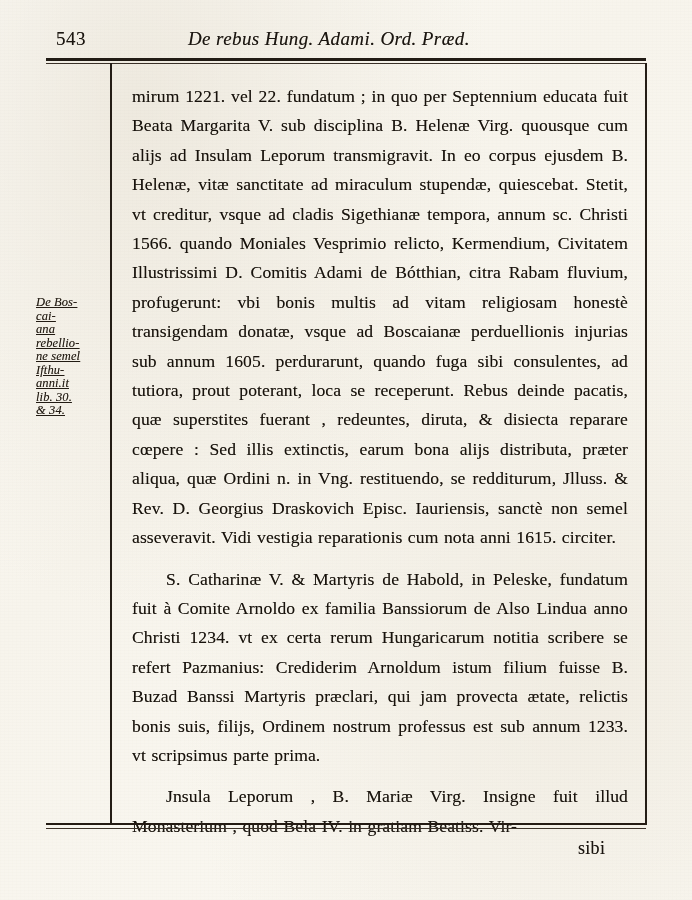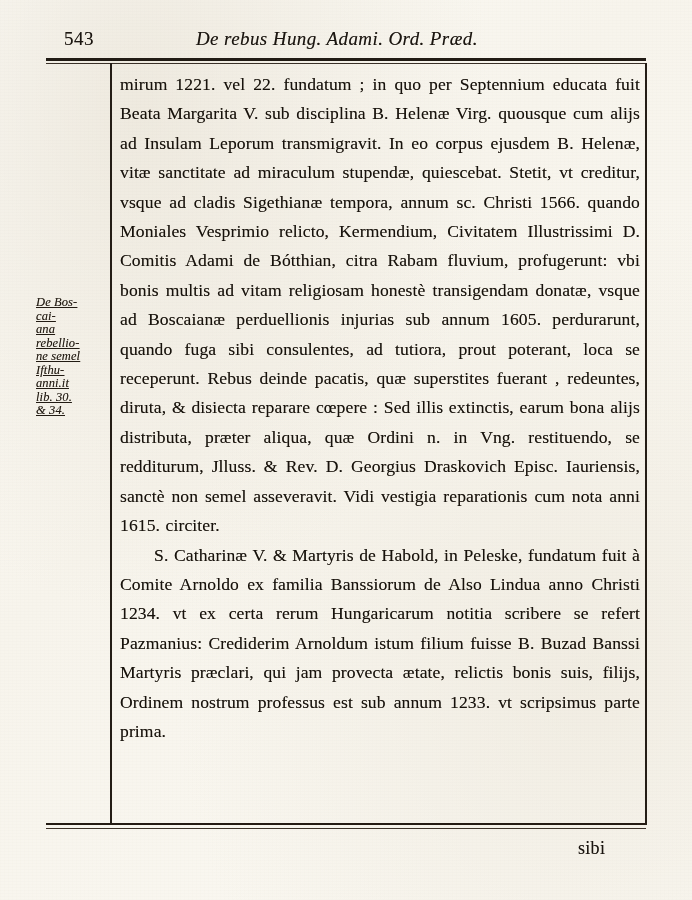--- a/index.html
+++ b/index.html
@@ -33,21 +33,21 @@
     opacity: 0.20;
     background-image:
       repeating-linear-gradient(0deg, rgba(120,105,80,0.06) 0px, rgba(120,105,80,0.06) 1px, rgba(255,255,255,0) 1px, rgba(255,255,255,0) 3px),
       repeating-linear-gradient(90deg, rgba(120,105,80,0.05) 0px, rgba(120,105,80,0.05) 1px, rgba(255,255,255,0) 1px, rgba(255,255,255,0) 4px);
   }
 
   
   .header {
     position: absolute;
     top: 28px;
-    left: 56px;
+    left: 48px;
     right: 46px;
     height: 26px;
   }
   .folio {
     position: absolute;
     left: 8px;
     top: 0;
     font-size: 19px;
     letter-spacing: 0.5px;
     font-family: "Liberation Serif", serif;
@@ -132,21 +132,21 @@
     left: 120px;
     width: 520px;
     font-size: 17.6px;
     line-height: 29.4px;
     text-align: justify;
     color: #17120c;
     letter-spacing: 0.1px;
     word-spacing: 1px;
   }
   .body-text p {
-    margin: 0;
+    margin: 12px;
   }
   .ind {
     text-indent: 34px;
   }
 
   
   .catchword {
     position: absolute;
     top: 838px;
     left: 578px;
@@ -184,19 +184,20 @@
     <div>ne semel</div>
     <div>Ifthu-</div>
     <div>anni.it</div>
     <div>lib. 30.</div>
     <div>&amp; 34.</div>
   </div>
 
   <div class="body-text">
     <p>mirum 1221. vel 22. fundatum ; in quo per Septennium educata fuit Beata Margarita V. sub disciplina B. Helenæ Virg. quousque cum alijs ad Insulam Leporum transmigravit.     In eo corpus ejusdem B. Helenæ, vitæ sanctitate ad miraculum stupendæ, quiescebat.   Stetit, vt creditur, vsque ad cladis Sigethianæ tempora, annum sc. Christi 1566. quando Moniales Vesprimio relicto, Kermendium, Civitatem Illustrissimi D. Comitis Adami de Bótthian, citra Rabam fluvium, profugerunt:     vbi bonis multis ad vitam religiosam honestè transigendam donatæ, vsque ad Boscaianæ perduellionis injurias sub annum 1605. perdurarunt, quando fuga sibi consulentes, ad tutiora, prout poterant, loca se receperunt.    Rebus deinde pacatis, quæ superstites fuerant , redeuntes, diruta, &amp; disiecta reparare cœpere : Sed illis extinctis, earum bona alijs distributa, præter aliqua, quæ Ordini n. in Vng. restituendo, se redditurum, Jlluss. &amp; Rev. D. Georgius Draskovich Episc. Iauriensis, sanctè non semel asseveravit. Vidi vestigia reparationis cum nota anni 1615. circiter.</p>
     <p class="ind">S. Catharinæ V. &amp; Martyris de Habold, in Peleske, fundatum fuit à Comite Arnoldo ex familia Banssiorum de Also Lindua anno Christi 1234. vt ex certa rerum Hungaricarum notitia scribere se refert Pazmanius:   Crediderim Arnoldum istum filium fuisse B. Buzad Banssi Martyris præclari, qui jam provecta ætate, relictis bonis suis, filijs, Ordinem nostrum professus est sub annum 1233. vt scripsimus parte prima.</p>
+    <p class="ind">Jnsula Leporum , B. Mariæ Virg. Insigne fuit illud Monasterium , quod Bela IV. in gratiam Beatiss. Vir-</p>
   </div>
 
   <div class="rule-bottom"></div>
   <div class="rule-bottom2"></div>
 
   <div class="catchword">sibi</div>
 </div>
 
 </body></html>

